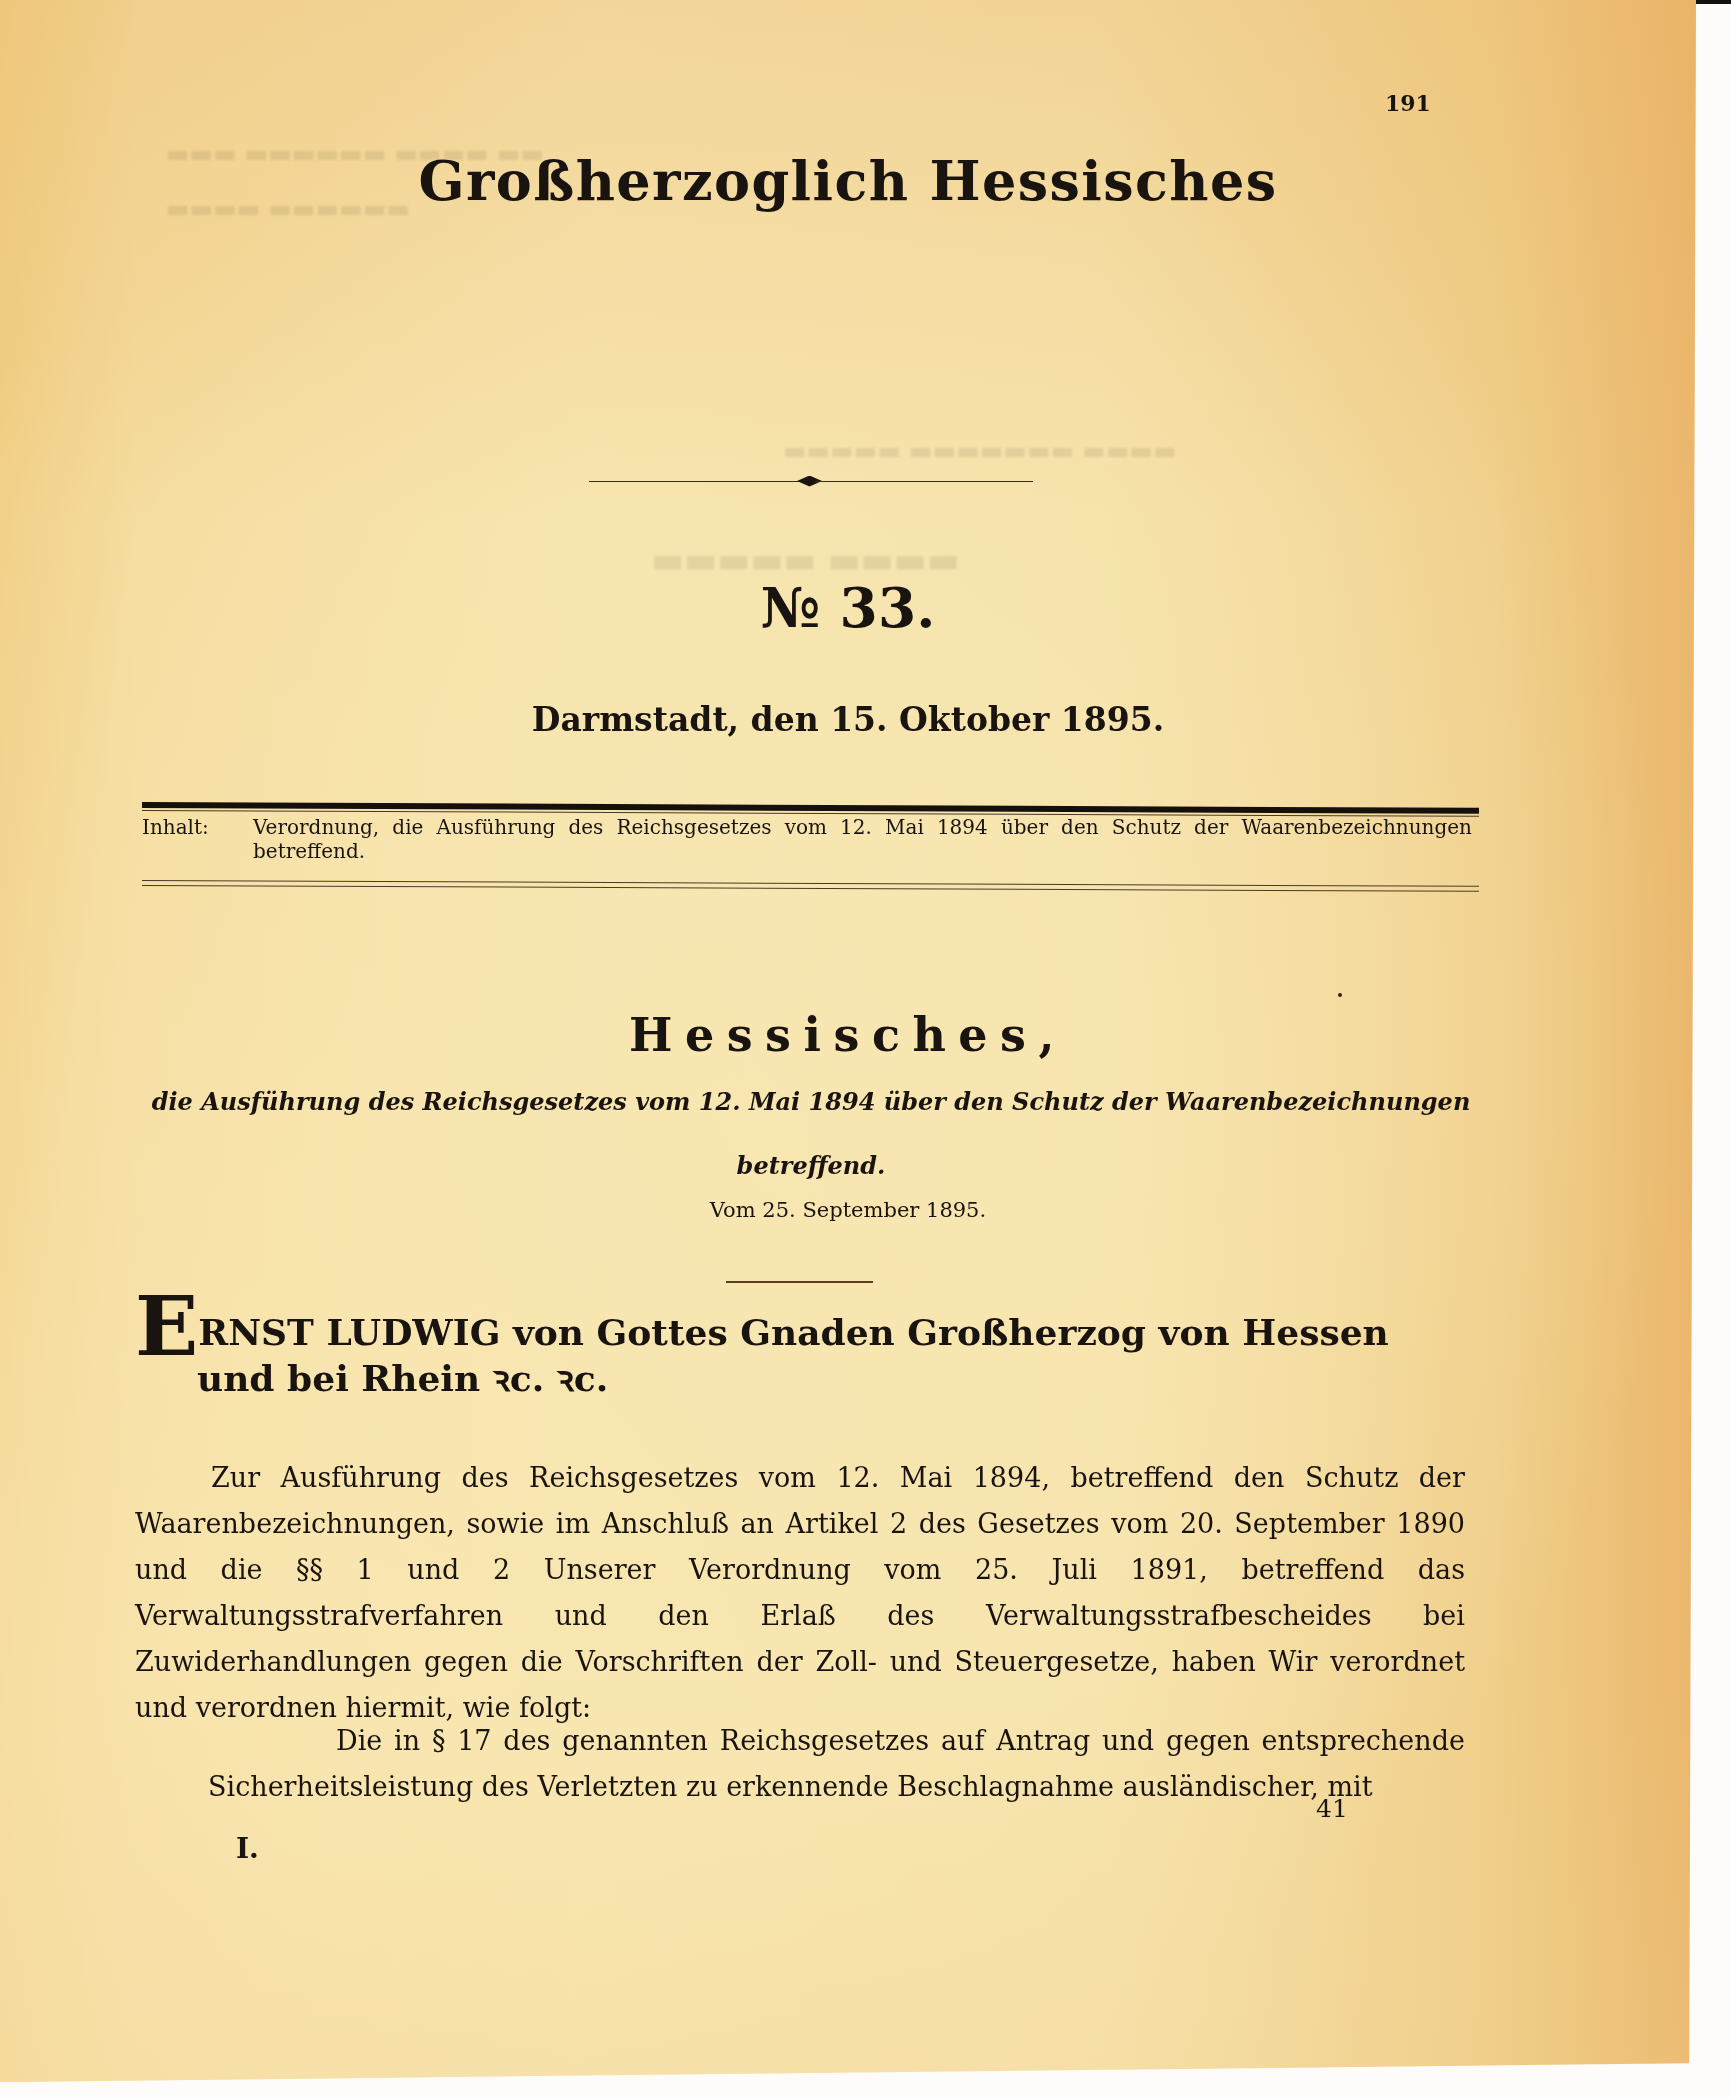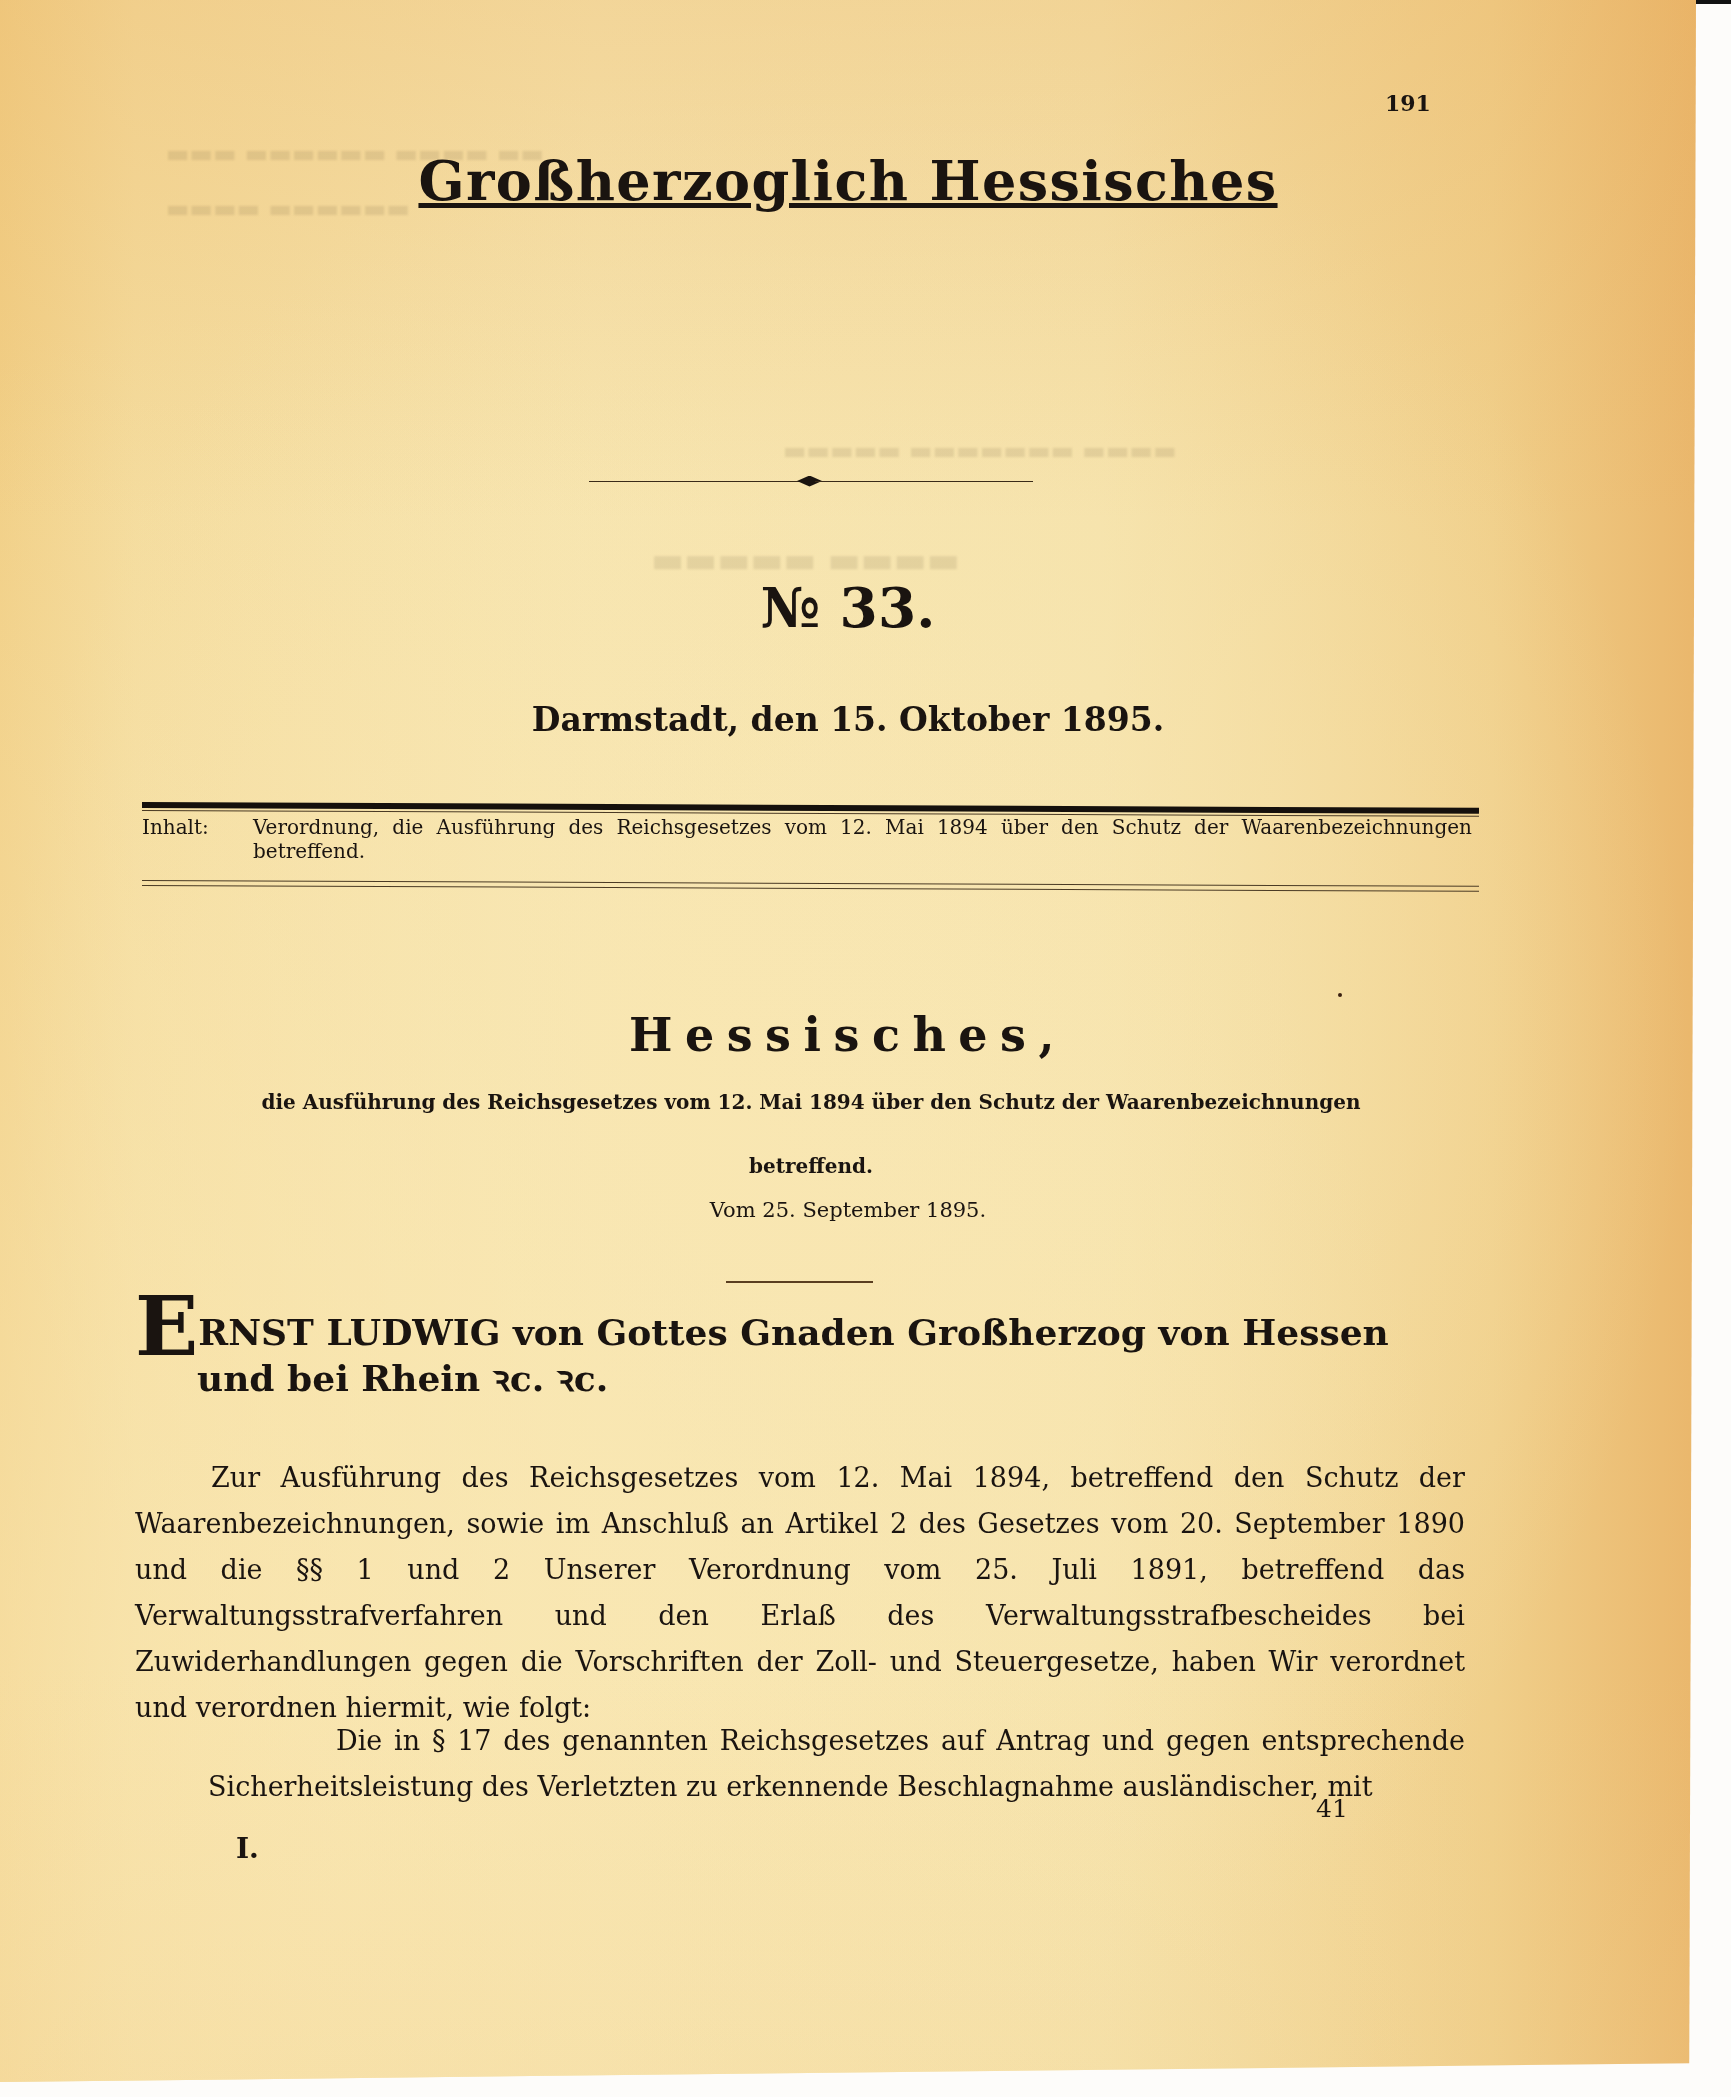--- a/index.html
+++ b/index.html
@@ -22,39 +22,39 @@
     }
     .page::before {
       content: ""; position: absolute; inset: 0;
       background: linear-gradient(180deg, rgba(232,170,90,0.25) 0%, rgba(0,0,0,0) 25%, rgba(0,0,0,0) 80%, rgba(240,205,140,0.2) 100%);
     }
     .abs { position: absolute; }
     .center { text-align: center; }
 
     .page-number { left: 1385px; top: 90px; font-size: 22px; font-weight: bold; }
 
-    .header-sub { left: 0; width: 1696px; top: 149px; font-size: 54px; font-weight: bold; letter-spacing: 1.4px; text-decoration: underline; }
+    .header-sub { left: 0; width: 1696px; top: 149px; font-size: 54px; font-weight: bold; letter-spacing: 1.4px; }
     .header-title { left: 159px; width: 1288px; top: 239px; font-size: 104px; font-weight: bold; letter-spacing: 30.5px; text-align: center; }
 
     .ornament { left: 589px; top: 477px; width: 443px; height: 8.3px; }
     .ornament .line { position: absolute; top: 3.5px; height: 1.4px; background: #3a2a18; }
     .ornament .diamond { position: absolute; left: 208px; top: -1.4px; width: 25px; height: 11px; background: #1a1410; clip-path: polygon(0 50%, 50% 0, 100% 50%, 50% 100%); }
 
     .issue-number { left: 0; width: 1696px; top: 575px; font-size: 55px; font-weight: bold; }
     .issue-date { left: 0; width: 1696px; top: 700px; font-size: 33px; font-weight: bold; }
 
     .rule-thick { left: 142px; top: 802px; width: 1337px; height: 5.5px; background: #15100c; transform: rotate(0.25deg); transform-origin: left; }
     .rule-thin { left: 142px; height: 1.4px; width: 1337px; background: #4a3a24; transform: rotate(0.25deg); transform-origin: left; }
 
     .contents { left: 142px; top: 816px; width: 1337px; font-size: 20px; line-height: 23.6px; }
     .contents .label { display: inline-block; width: 111px; vertical-align: top; }
     .contents .text { display: inline-block; width: 1219px; vertical-align: top; text-align: justify; }
 
     .ord-title { left: 0; width: 1696px; top: 1008px; font-size: 46px; font-weight: bold; letter-spacing: 12.5px; }
-    .ord-subject { left: 139px; width: 1344px; top: 1070px; font-size: 20px; font-weight: bold; line-height: 64px; }
+    .ord-subject { left: 139px; width: 1344px; top: 1070px; font-size: 24px; font-weight: bold; line-height: 64px; font-style: italic; }
     .ord-date { left: 0; width: 1696px; top: 1198px; font-size: 21px; }
     .short-rule { left: 726px; top: 1281px; width: 147px; height: 2.1px; background: #5a3e20; }
 
     .sovereign { left: 135px; top: 1302px; width: 1351px; font-size: 36px; font-weight: bold; line-height: 46px; }
     .sovereign .initial { font-size: 83px; line-height: 48px; vertical-align: -9.7px; }
     .sovereign .line2 { display: block; padding-left: 62px; }
 
     .body-text { left: 135px; top: 1455px; width: 1330px; font-size: 27px; line-height: 46px; text-align: justify; text-indent: 76px; }
     .article-text { left: 208px; top: 1718px; width: 1257px; font-size: 27px; line-height: 46px; text-align: justify; text-indent: 128px; }
 

